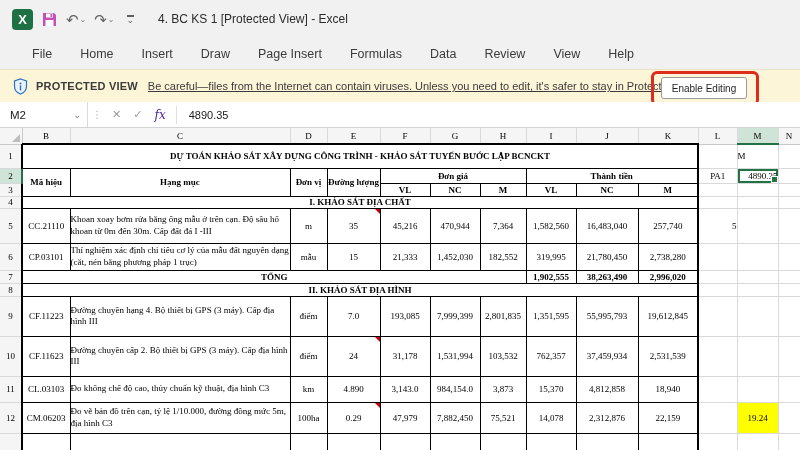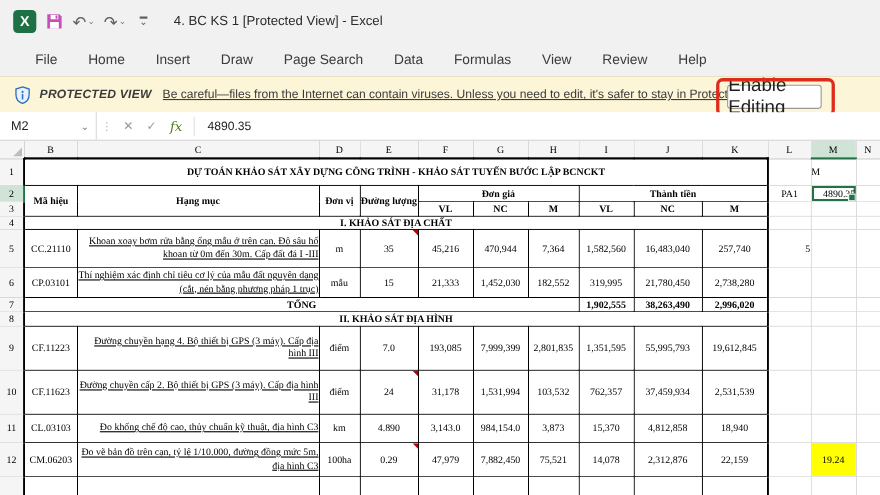--- a/index.html
+++ b/index.html
@@ -22,38 +22,38 @@
 
   
   .ribbon{position:absolute;left:0;top:40px;width:800px;height:29px;background:#f1f1f1;
           display:flex;align-items:center;gap:0;padding-left:18px;box-sizing:border-box;}
   .rtab{font-size:12.5px;color:#3b3b3b;padding:0 14px;line-height:29px;white-space:nowrap;}
 
   
   .msgbar{position:absolute;left:0;top:69px;width:800px;height:33px;background:#fdf5d7;
           border-top:1px solid #e8e2c6;display:flex;align-items:center;box-sizing:border-box;}
   .shield{margin-left:13px;flex:0 0 auto;display:flex;align-items:center;}
-  .pvlabel{font-size:11px;font-weight:bold;color:#3b3b3b;margin-left:8px;white-space:nowrap;letter-spacing:.2px;font-style:italic;}
+  .pvlabel{font-size:11px;font-weight:bold;color:#3b3b3b;margin-left:8px;white-space:nowrap;letter-spacing:.2px;}
   .pvmsg{font-size:11px;color:#3b3b3b;margin-left:10px;text-decoration:underline;white-space:nowrap;
          max-width:520px;overflow:hidden;}
   .enable-btn{position:absolute;left:661px;top:7px;width:84px;height:20px;background:#fff;
-              border:1px solid #999;border-radius:3px;font-size:17px;color:#1f1f1f;
+              border:1px solid #999;border-radius:3px;font-size:10px;color:#1f1f1f;
               display:flex;align-items:center;justify-content:center;font-family:"Liberation Sans",sans-serif;}
   .red-box{position:absolute;left:651px;top:1px;width:102px;height:29px;border:3px solid #dd2b1c;
            border-radius:6px;pointer-events:none;}
 
   
   .fbar{position:absolute;left:0;top:102px;width:800px;height:26px;background:#fff;
         border-bottom:1px solid #d4d4d4;display:flex;align-items:center;box-sizing:border-box;}
   .namebox{width:88px;height:100%;border-right:1px solid #d9d9d9;display:flex;align-items:center;
            padding-left:10px;box-sizing:border-box;font-size:11.5px;color:#222;}
   .namebox .chev{margin-left:auto;margin-right:6px;font-size:9px;}
   .fdots{color:#b0b0b0;font-size:10px;margin:0 4px;}
   .fbtn{color:#9a9a9a;font-size:11px;padding:0 6px;}
-  .fx{font-family:"DejaVu Serif",serif;font-style:italic;font-size:12px;color:#4d7c0f;padding:0 6px;}
+  .fx{font-family:"DejaVu Serif",serif;font-style:italic;font-size:12px;color:#4c1d95;padding:0 6px;}
   .fsep{width:1px;height:18px;background:#e0e0e0;margin:0 4px;}
   .fvalue{font-size:11px;color:#222;padding-left:8px;}
 
   
   .gridwrap{position:absolute;left:0;top:128px;width:800px;height:322px;overflow:hidden;}
   table.grid{border-collapse:collapse;table-layout:fixed;width:800px;}
   table.grid td{padding:0;overflow:hidden;vertical-align:middle;position:relative;
                 font-family:"Liberation Serif",serif;font-size:9px;color:#000;}
   .ch{background:#f5f5f5;border-right:1px solid #d9d9d9;border-bottom:1px solid #c9c9c9;
       font-family:"Liberation Sans",sans-serif;font-size:9.5px;color:#555;text-align:center;}
@@ -65,21 +65,21 @@
       font-family:"Liberation Sans",sans-serif;font-size:9px;color:#555;text-align:center;}
   .rhsel{background:#cfe3d6;border-right:2px solid #217346;color:#0f5132;}
 
   .gl{border-right:1px solid #d9d9d9;border-bottom:1px solid #d9d9d9;background:#fff;}
   .tb{border:1px solid #000;background:#fff;text-align:center;}
   .L2{border-left-width:2px;} .R2{border-right-width:2px;} .T2{border-top-width:2px;}
   .noB{border-bottom:none;}
   .title-cell{font-size:12px;font-weight:bold;text-align:center;}
   .hdr{font-weight:bold;font-size:9.5px;text-align:center;}
   .sect{font-weight:bold;font-size:10px;text-align:center;}
-  .desc{text-align:right;padding:1px 3px;font-size:8.5px;line-height:1.25;text-decoration:underline;}
+  .desc{text-align:left;padding:1px 3px;font-size:8.5px;line-height:1.25;}
   .num{font-size:9px;}
   .bold{font-weight:bold;}
   .m1cell{text-align:left;vertical-align:bottom;padding-left:3px;font-size:9px;}
   .l5cell{text-align:right;padding-right:3px;}
   .ycell{background:#ffff00;text-align:center;}
   .cmt{position:absolute;top:0;right:0;width:0;height:0;
        border-left:5px solid transparent;border-top:5px solid #c00000;}
   .selcell{box-shadow:inset 0 0 0 2px #217346;text-align:right;padding-right:4px;}
   .fillhandle{position:absolute;right:0;bottom:0;width:5px;height:5px;background:#217346;border:1px solid #fff;}
 </style>
@@ -110,25 +110,25 @@
       <span class="qcustom">⌄</span>
     </div>
     <div class="doc-title">4. BC KS  1  [Protected View]  -  Excel</div>
   </div>
 
   <div class="ribbon">
     <span class="rtab">File</span>
     <span class="rtab">Home</span>
     <span class="rtab">Insert</span>
     <span class="rtab">Draw</span>
-    <span class="rtab">Page Search</span>
+    <span class="rtab">Page Insert</span>
+    <span class="rtab">Formulas</span>
     <span class="rtab">Data</span>
-    <span class="rtab">Formulas</span>
+    <span class="rtab">Review</span>
     <span class="rtab">View</span>
-    <span class="rtab">Review</span>
     <span class="rtab">Help</span>
   </div>
 
   <div class="msgbar">
     <span class="shield">
       <svg width="15" height="17" viewBox="0 0 15 17">
         <path d="M7.5 1 L13.5 3 V8 C13.5 12.5 10.8 15 7.5 16 C4.2 15 1.5 12.5 1.5 8 V3 Z" fill="#eaf3fd" stroke="#2b6fbe" stroke-width="1.2"></path>
         <circle cx="7.5" cy="5.6" r="1" fill="#2b6fbe"></circle>
         <rect x="6.8" y="7.4" width="1.4" height="5" fill="#2b6fbe"></rect>
       </svg>

